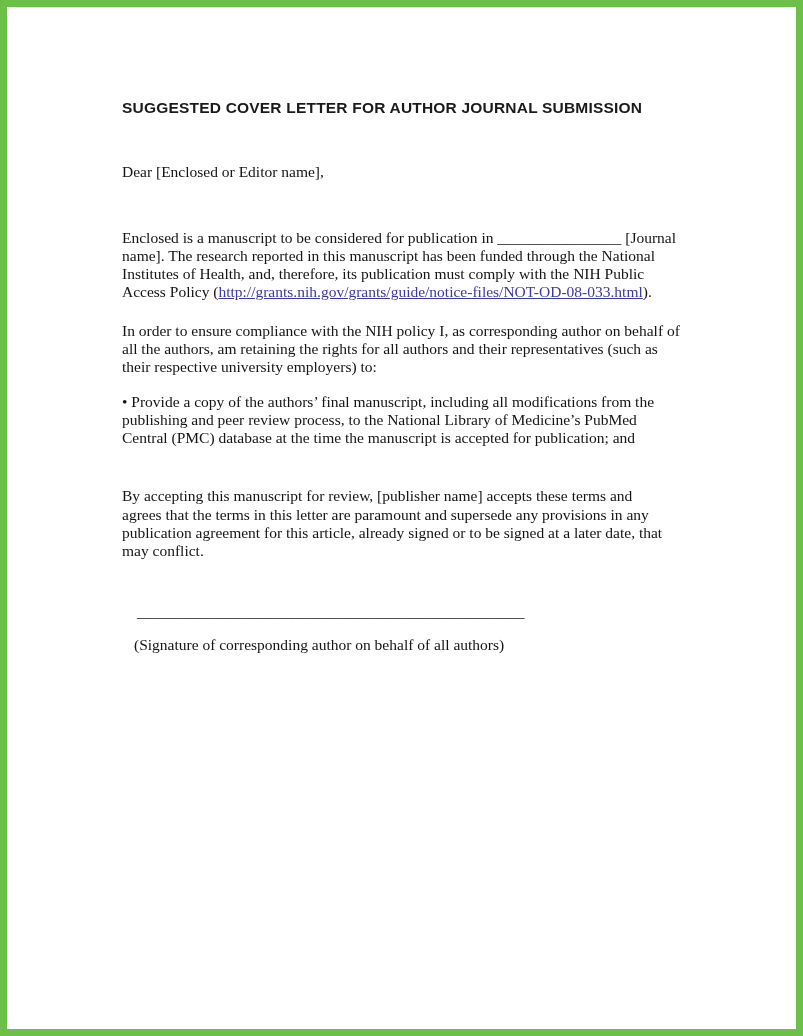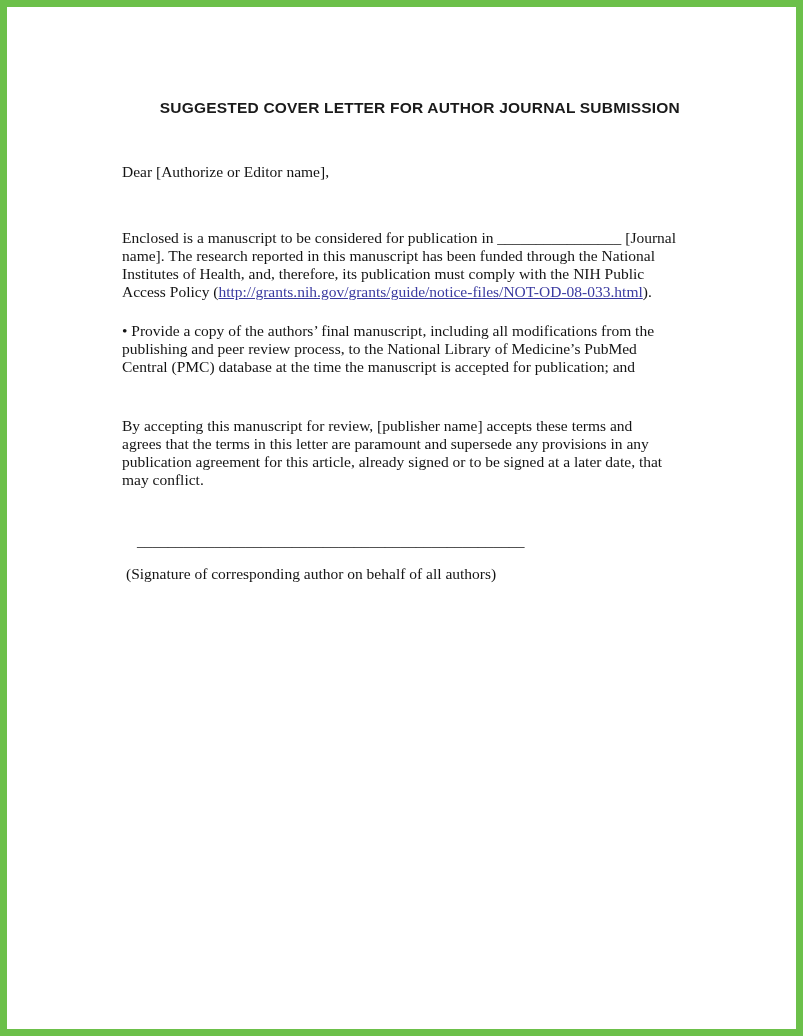--- a/index.html
+++ b/index.html
@@ -19,48 +19,48 @@
     line-height: 1.18;
     color: #141414;
   }
   .doc-title {
     font-family: "Liberation Sans", sans-serif;
     font-weight: 700;
     font-size: 15.5px;
     letter-spacing: 0.2px;
     color: #1a1a1a;
     margin: 0 0 46px 0;
-    text-align: right;
   }
   .salutation { margin: 0 0 47px 0; }
   .para { margin: 16px 0 20px 0; }
   .para-compliance { margin: 0 0 15px 0; }
   .bullets { margin: 16px 0 40px 0; }
   .bullet { margin: 0; }
   .para-acceptance { margin: 0 7px 42px 0; }
   .sig-line { margin: 15px; letter-spacing: 0; }
-  .sig-caption { margin: 4px; }
+  .sig-caption { margin: 12px; }
   a.doc-link {
     color: #3a3aa0;
     text-decoration: underline;
     cursor: pointer;
   }
 </style>
 </head>
 <body>
 
 <div class="page">
   <div class="content">
 
     <h1 class="doc-title">SUGGESTED COVER LETTER FOR AUTHOR JOURNAL SUBMISSION</h1>
 
-    <p class="salutation">Dear [Authorize or Editor name],</p>
+    <p class="salutation">Dear [Enclosed or Editor name],</p>
 
     <p class="para"><span>Enclosed is a manuscript to be considered for publication in ________________ [Journal name].  The research reported in this manuscript has been funded through the National Institutes of Health, and, therefore, its publication must comply with the NIH Public Access Policy (</span><a class="doc-link">http://grants.nih.gov/grants/guide/notice-files/NOT-OD-08-033.html</a><span>).</span></p>
 
+    <p class="para para-compliance">In order to ensure compliance with the NIH policy I, as corresponding author on behalf of all the authors, am retaining the rights for all authors and their representatives (such as their respective university employers) to:</p>
 
     <div class="bullets">
       <p class="bullet">• Provide a copy of the authors’ final manuscript, including all modifications from the publishing and peer review process, to the National Library of Medicine’s PubMed Central (PMC) database at the time the manuscript is accepted for publication; and</p>
     </div>
 
     <p class="para para-acceptance">By accepting this manuscript for review, [publisher name] accepts these terms and agrees that the terms in this letter are paramount and supersede any provisions in any publication agreement for this article, already signed or to be signed at a later date, that may conflict.</p>
 
     <p class="sig-line">__________________________________________________</p>
     <p class="sig-caption">(Signature of corresponding author on behalf of all authors)</p>
 

